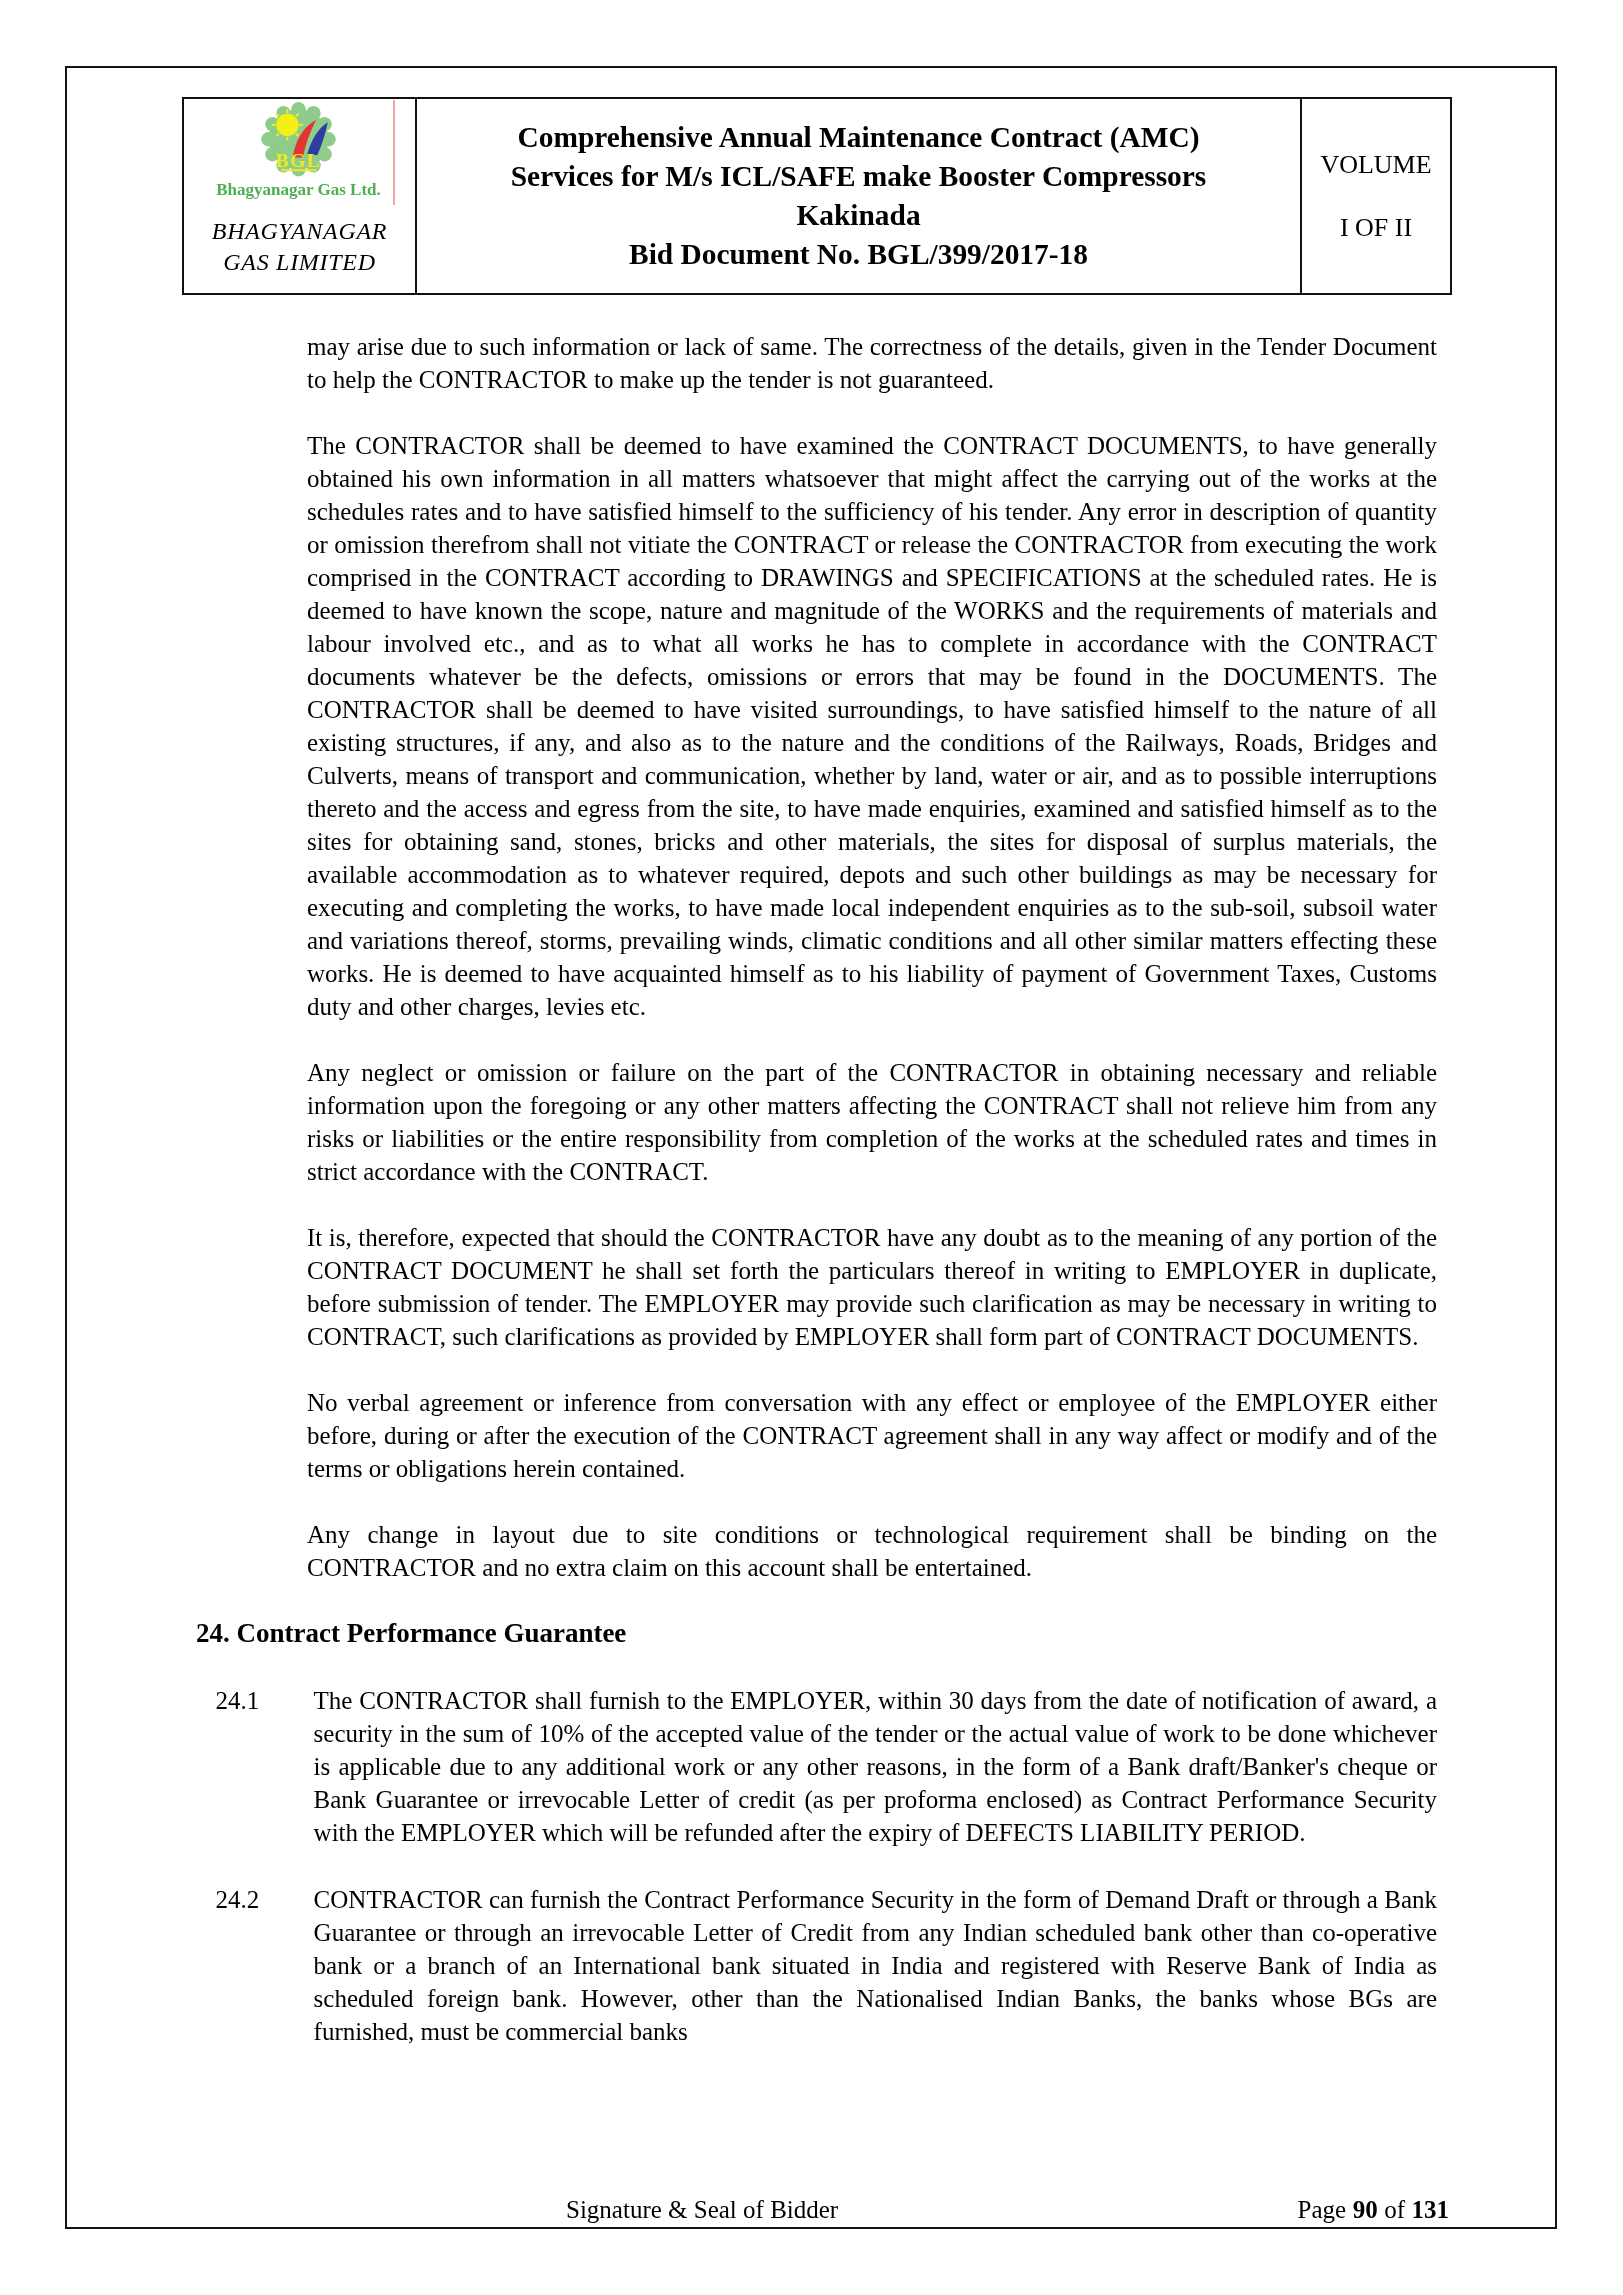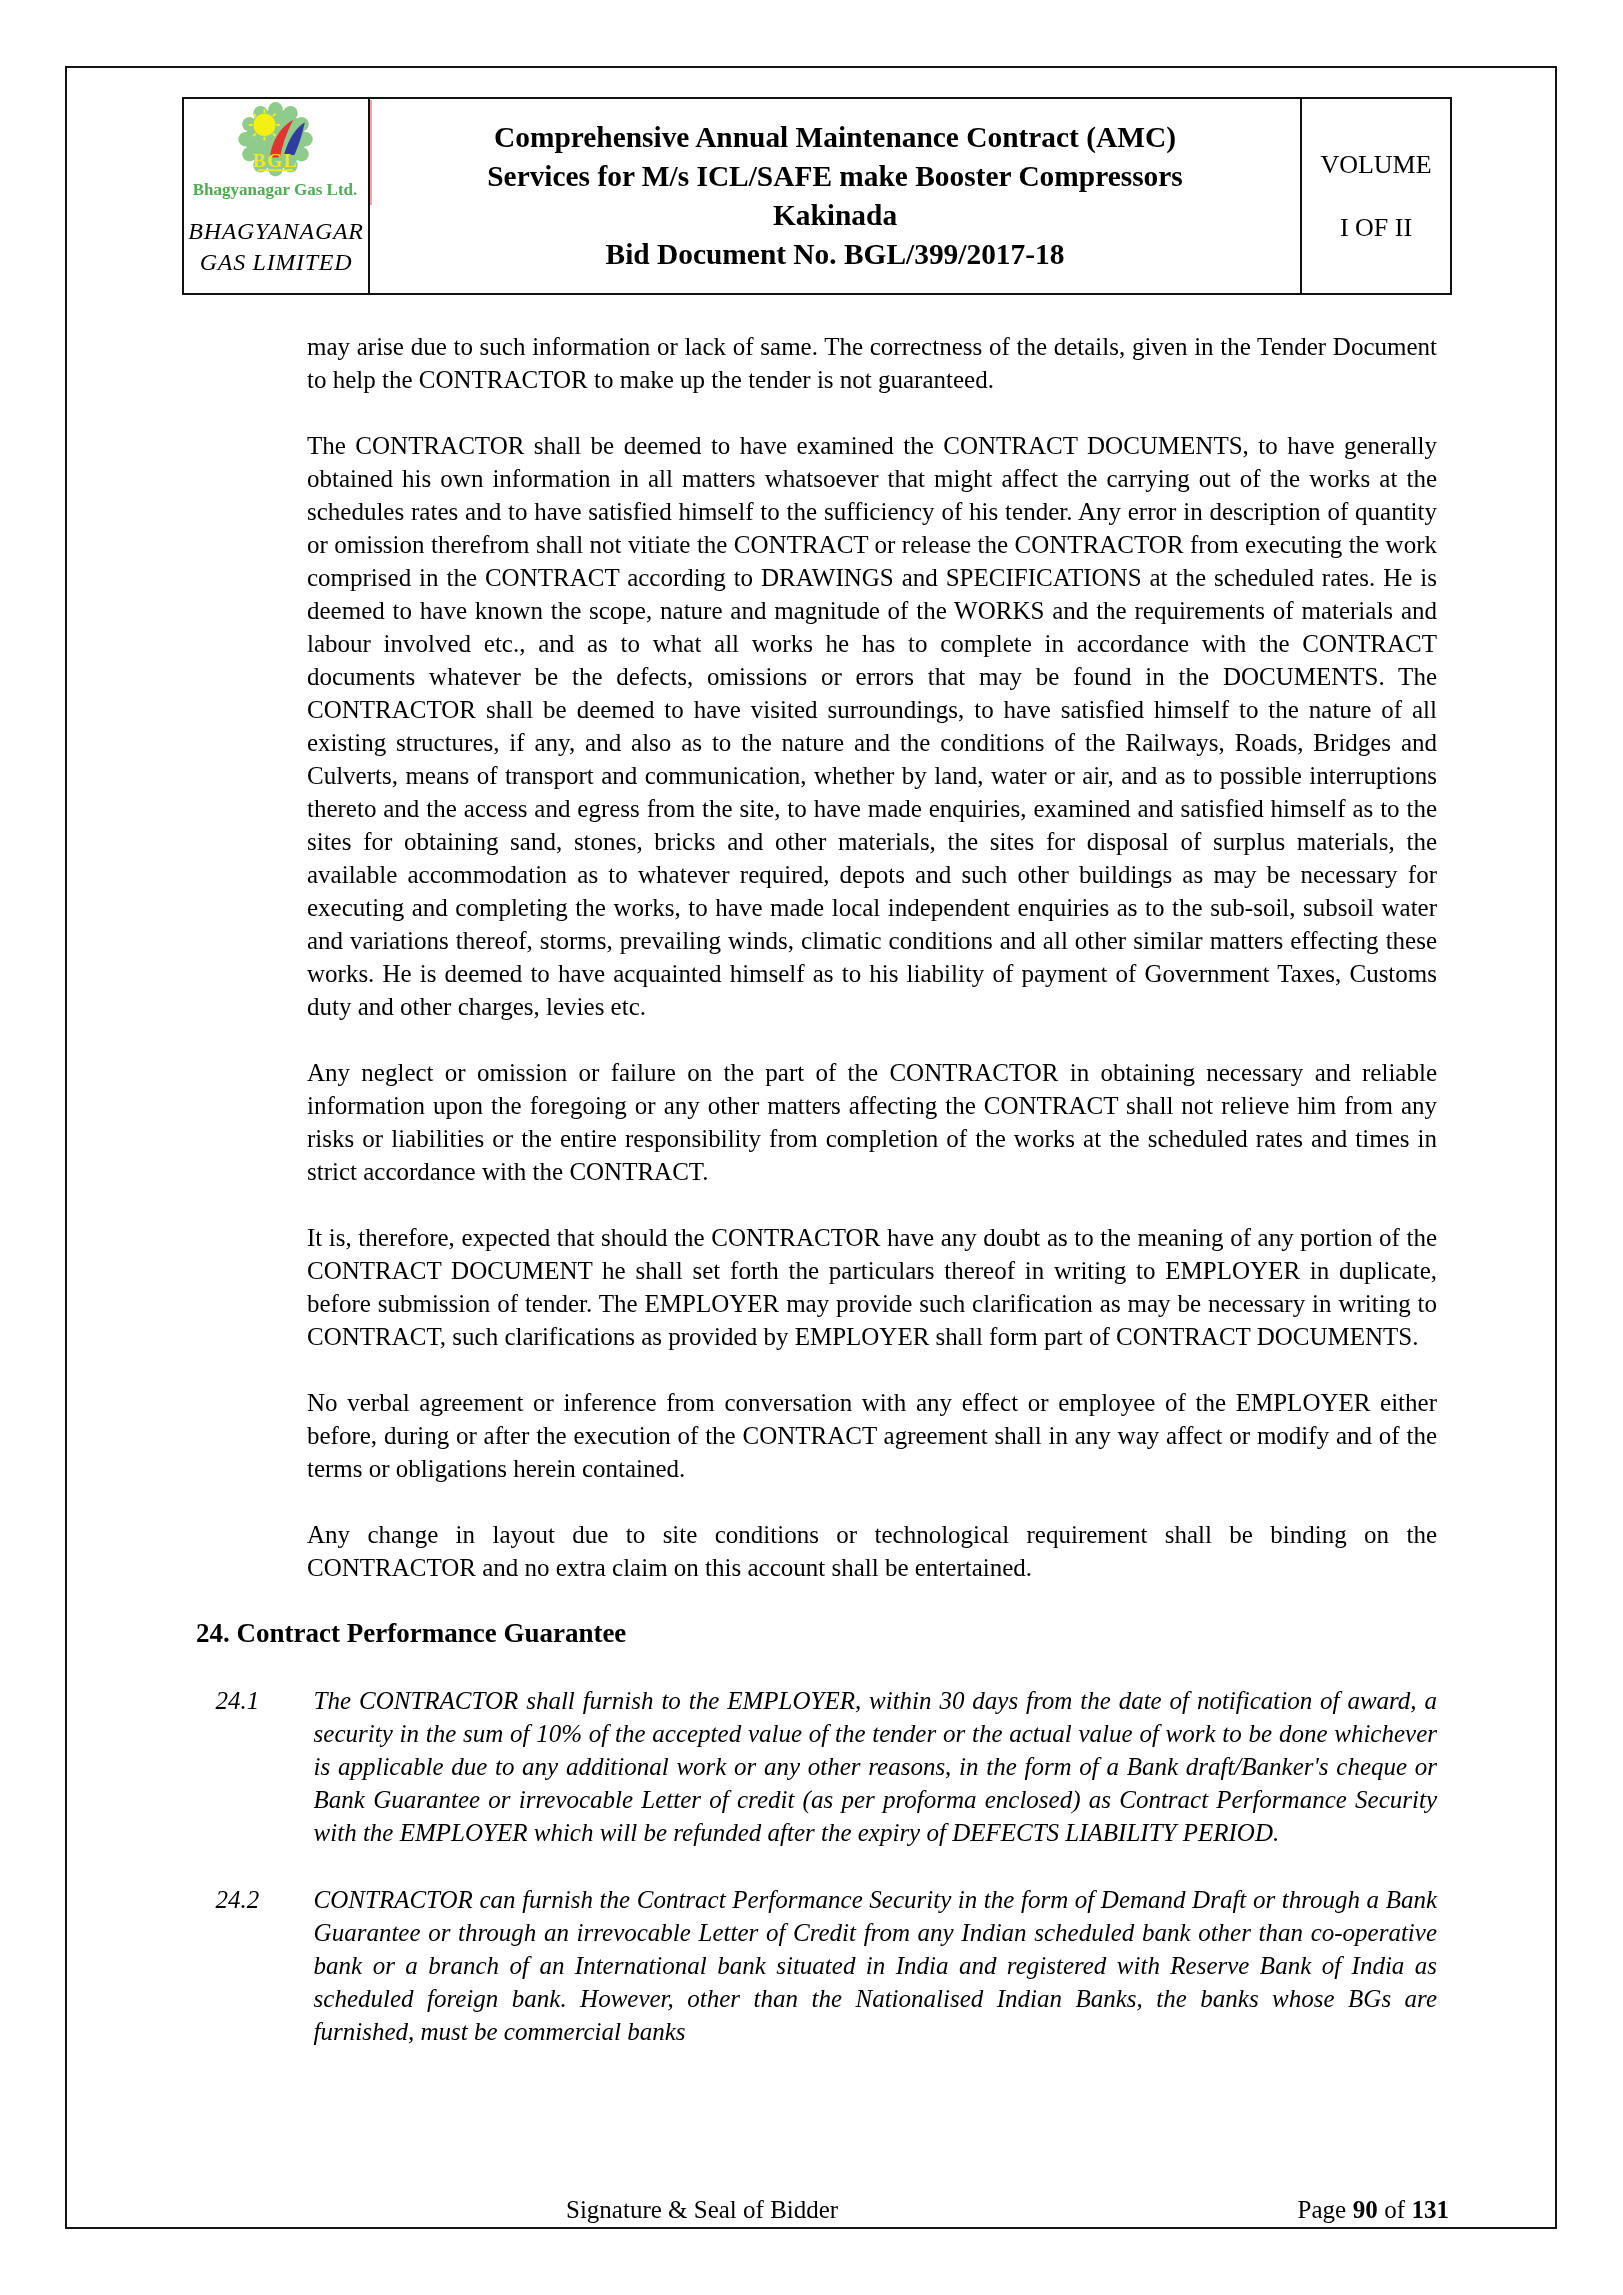--- a/index.html
+++ b/index.html
@@ -23,21 +23,21 @@
   .header-table {
     position: absolute;
     left: 182px; top: 97px;
     width: 1270px; height: 198px;
     display: flex;
     border: 2px solid #111;
     box-sizing: border-box;
     background: #fff;
   }
   .logo-cell {
-    width: 186px;
+    width: 233px;
     flex: none;
     border-right: 2px solid #111;
     box-sizing: border-box;
     display: flex;
     flex-direction: column;
     align-items: center;
     padding-top: 1.3px;
   }
   .logo-img-box {
     position: relative;
@@ -104,21 +104,20 @@
   }
   .section-heading {
     font-weight: bold;
     font-size: 27px;
     line-height: 33px;
     margin: 18.3px 0 34px 0;
   }
   .clause {
     display: flex;
     margin-bottom: 34px;
-    font-style: italic;
   }
   .clause-number {
     flex: none;
     width: 98px;
     padding-left: 19.6px;
     font-size: 25px;
     line-height: 33px;
   }
   .clause-text {
     flex: 1;

